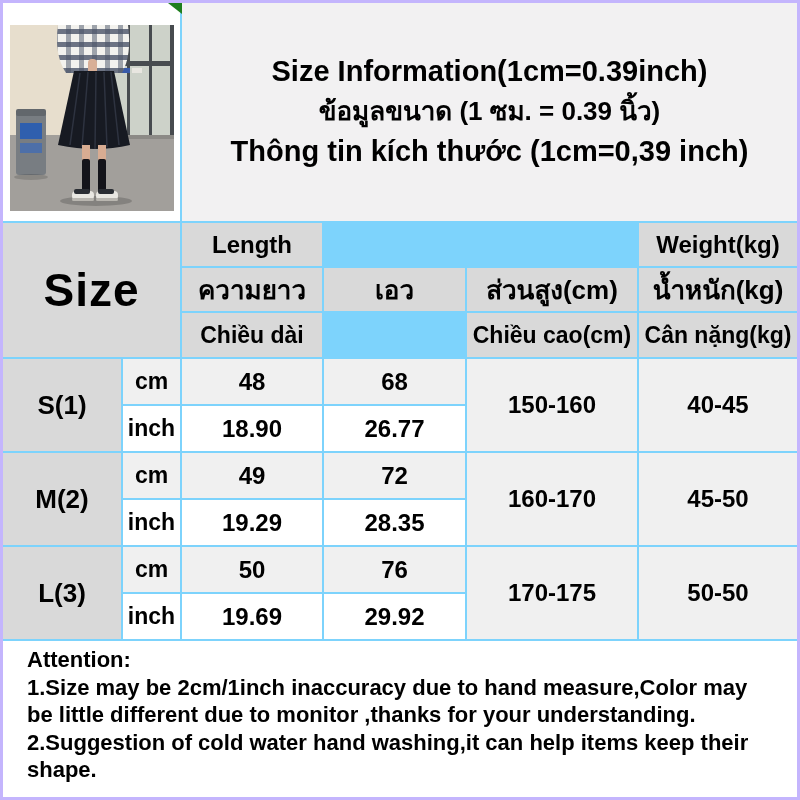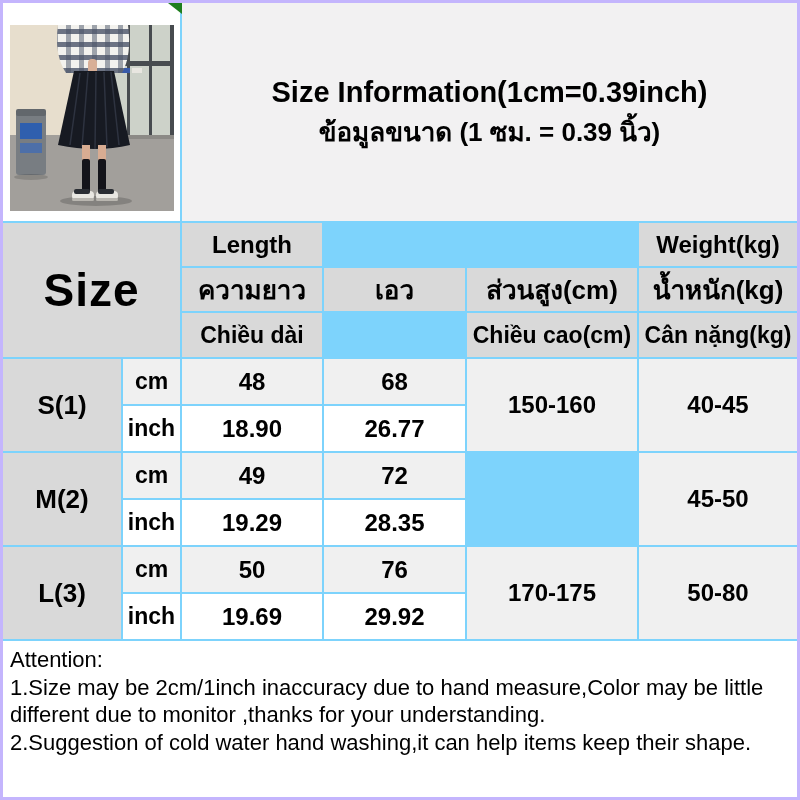--- a/index.html
+++ b/index.html
@@ -28,22 +28,22 @@
   .t-vi{font-size:29px;line-height:1.1;}
   .size-corner{grid-area:2/1/5/3;background:#d9d9d9;font-size:46px;letter-spacing:1px;}
   .h-en{font-size:24px;text-align:center;}
   .h-th{font-size:26px;}
   .h-vi{font-size:23px;}
   .row-label{font-size:26px;}
   .unit{font-size:23px;}
   .val{font-size:24px;}
   .attention{
     grid-area:11/1/12/7;background:#fff;display:block;
-    font-size:22px;line-height:27.5px;font-weight:normal;
-    padding:5px 7px;text-align:left;
+    font-size:22px;line-height:27.5px;font-weight:bold;
+    padding:5px 24px;text-align:left;
   }
   .green-marker{
     position:absolute;left:168px;top:3px;width:14px;height:11px;
     background:#1e7e1e;clip-path:polygon(0 0,100% 0,100% 100%);z-index:5;
   }
 </style>
 </head>
 <body>
 
 <div class="sheet">
@@ -95,20 +95,21 @@
           <rect x="86" y="166" width="22" height="9" rx="4" fill="#e9e7e2"></rect>
           <rect x="88" y="164" width="16" height="5" rx="2" fill="#2a2d33"></rect>
           <rect x="86" y="173" width="22" height="3" rx="1.5" fill="#b9b6b0"></rect>
         </g>
       </svg>
     </div>
 
     <div class="c title-cell">
       <div class="t-en">Size Information(1cm=0.39inch)</div>
       <div class="t-th">ข้อมูลขนาด (1 ซม. = 0.39 นิ้ว)</div>
+      <div class="t-vi">Thông tin kích thước (1cm=0,39 inch)</div>
     </div>
 
     <div class="c size-corner">Size</div>
 
     <div class="c hdr h-en" style="grid-area:2/3">Length</div>
     <div class="c hdr h-en" style="grid-area:2/6">Weight(kg)</div>
 
     <div class="c hdr h-th" style="grid-area:3/3">ความยาว</div>
     <div class="c hdr h-th" style="grid-area:3/4">เอว</div>
     <div class="c hdr h-th" style="grid-area:3/6">น้ำหนัก(kg)</div>
@@ -125,31 +126,32 @@
     <div class="c lt val" style="grid-area:5/5/7/6">150-160</div>
     <div class="c lt val" style="grid-area:5/6/7/7">40-45</div>
     <div class="c wt unit" style="grid-area:6/2">inch</div>
     <div class="c wt val" style="grid-area:6/3">18.90</div>
     <div class="c wt val" style="grid-area:6/4">26.77</div>
 
     <div class="c hdr row-label" style="grid-area:7/1/9/2">M(2)</div>
     <div class="c lt unit" style="grid-area:7/2">cm</div>
     <div class="c lt val" style="grid-area:7/3">49</div>
     <div class="c lt val" style="grid-area:7/4">72</div>
+    <div class="c lt val" style="grid-area:7/5/9/6">160-170</div>
     <div class="c lt val" style="grid-area:7/6/9/7">45-50</div>
     <div class="c wt unit" style="grid-area:8/2">inch</div>
     <div class="c wt val" style="grid-area:8/3">19.29</div>
     <div class="c wt val" style="grid-area:8/4">28.35</div>
 
     <div class="c hdr row-label" style="grid-area:9/1/11/2">L(3)</div>
     <div class="c lt unit" style="grid-area:9/2">cm</div>
     <div class="c lt val" style="grid-area:9/3">50</div>
     <div class="c lt val" style="grid-area:9/4">76</div>
     <div class="c lt val" style="grid-area:9/5/11/6">170-175</div>
-    <div class="c lt val" style="grid-area:9/6/11/7">50-80</div>
+    <div class="c lt val" style="grid-area:9/6/11/7">50-50</div>
     <div class="c wt unit" style="grid-area:10/2">inch</div>
     <div class="c wt val" style="grid-area:10/3">19.69</div>
     <div class="c wt val" style="grid-area:10/4">29.92</div>
 
     <div class="attention">
       <div>Attention:</div>
       <div>1.Size may be 2cm/1inch inaccuracy due to hand measure,Color may be little different due to monitor ,thanks for your understanding.</div>
       <div>2.Suggestion of cold water hand washing,it can help items keep their shape.</div>
     </div>
 

